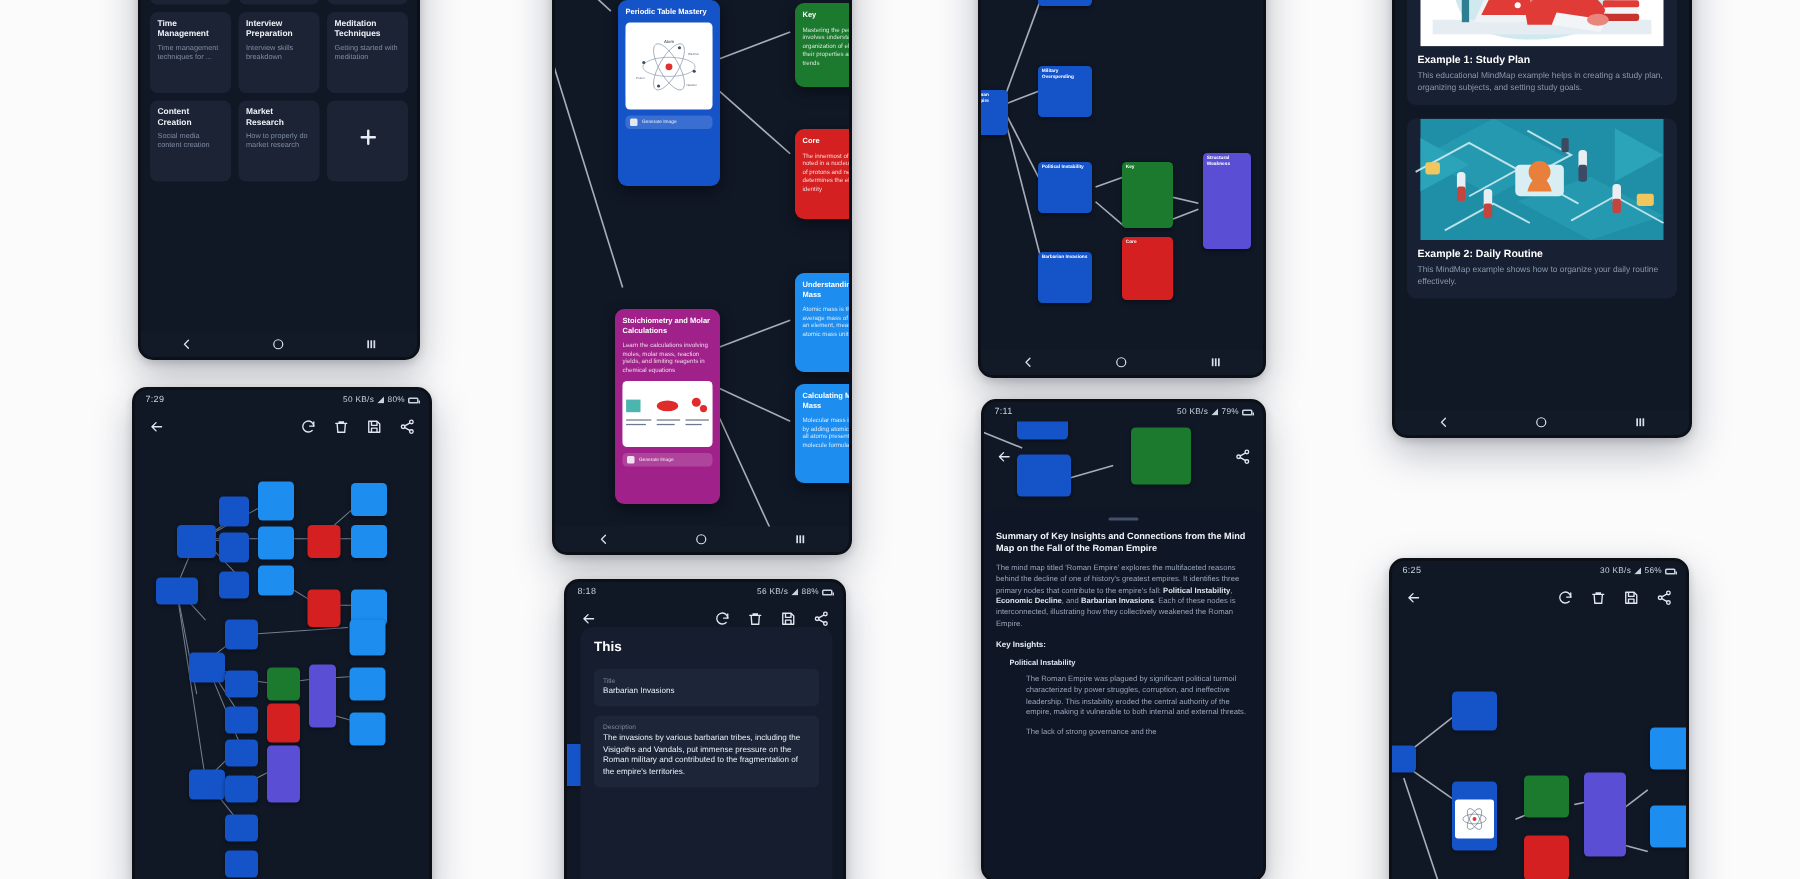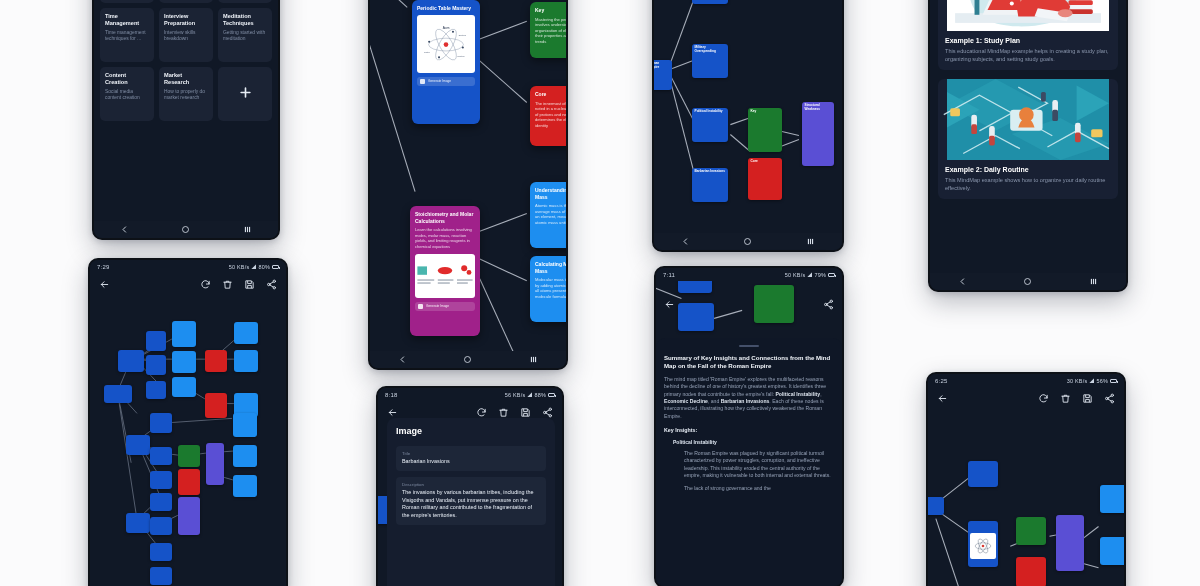--- a/index.html
+++ b/index.html
@@ -468,21 +468,21 @@
                 <path d="M8.4 10.8l7.2-4.2M8.4 13.2l7.2 4.2"></path>
               </svg>
           </span>
         </span>
       </div>
       <div class="node" style="left:-6px;top:108px;width:26px;height:28px;background:#1553c8;"></div>
       <svg class="edges" viewBox="0 0 188 220" preserveAspectRatio="none" style="position:absolute;inset:0;">
         <path class="edge" d="M12 140 L26 172"></path>
       </svg>
       <div class="dialog">
-        <div class="dtitle">Image</div>
+        <div class="dtitle">This</div>
         <div class="field">
           <div class="flabel">Title</div>
           <div class="fval">Barbarian Invasions</div>
         </div>
         <div class="field">
           <div class="flabel">Description</div>
           <div class="fval">The invasions by various barbarian tribes, including the Visigoths and Vandals, put immense pressure on the Roman military and contributed to the fragmentation of the empire's territories.</div>
         </div>
       </div>
     </div>

